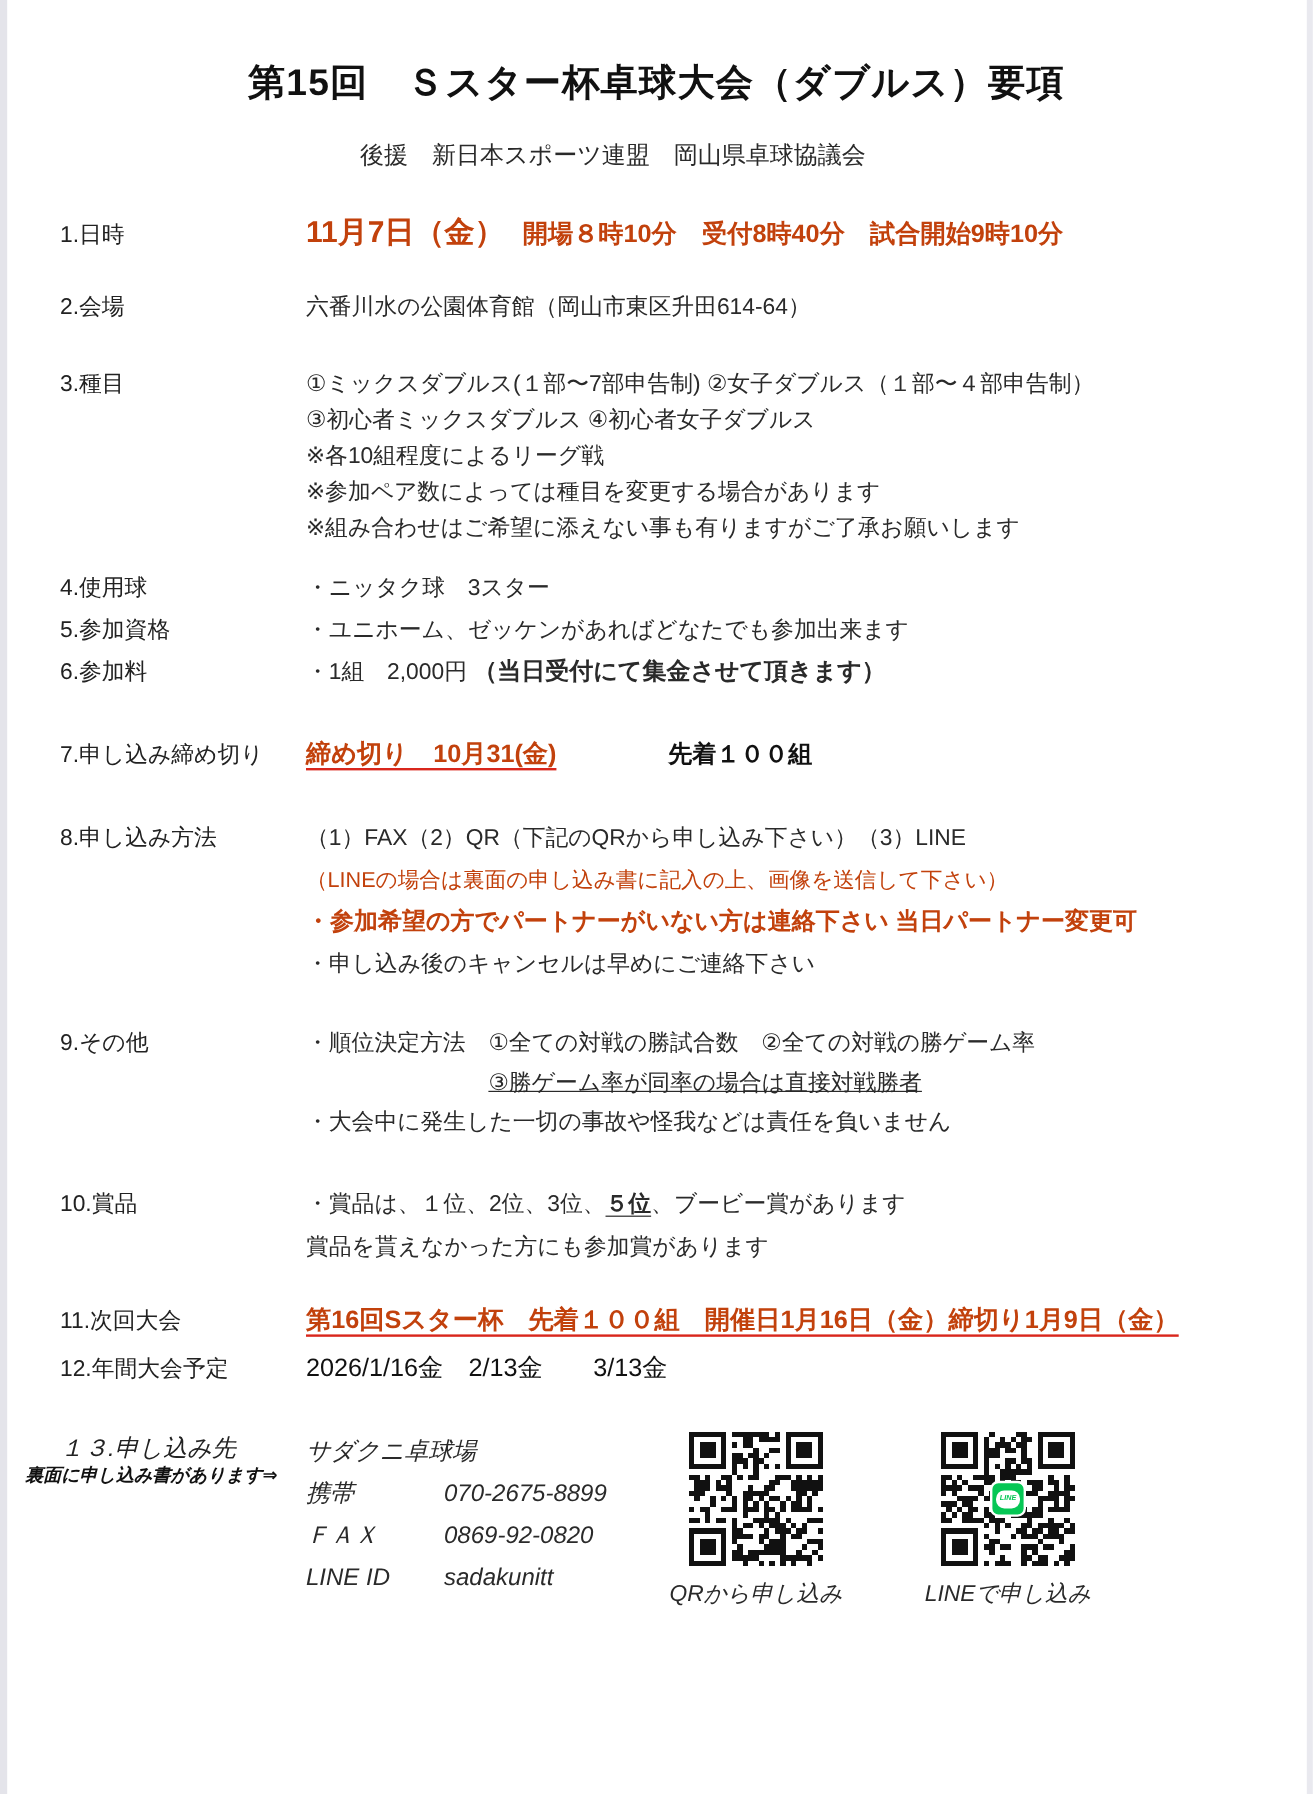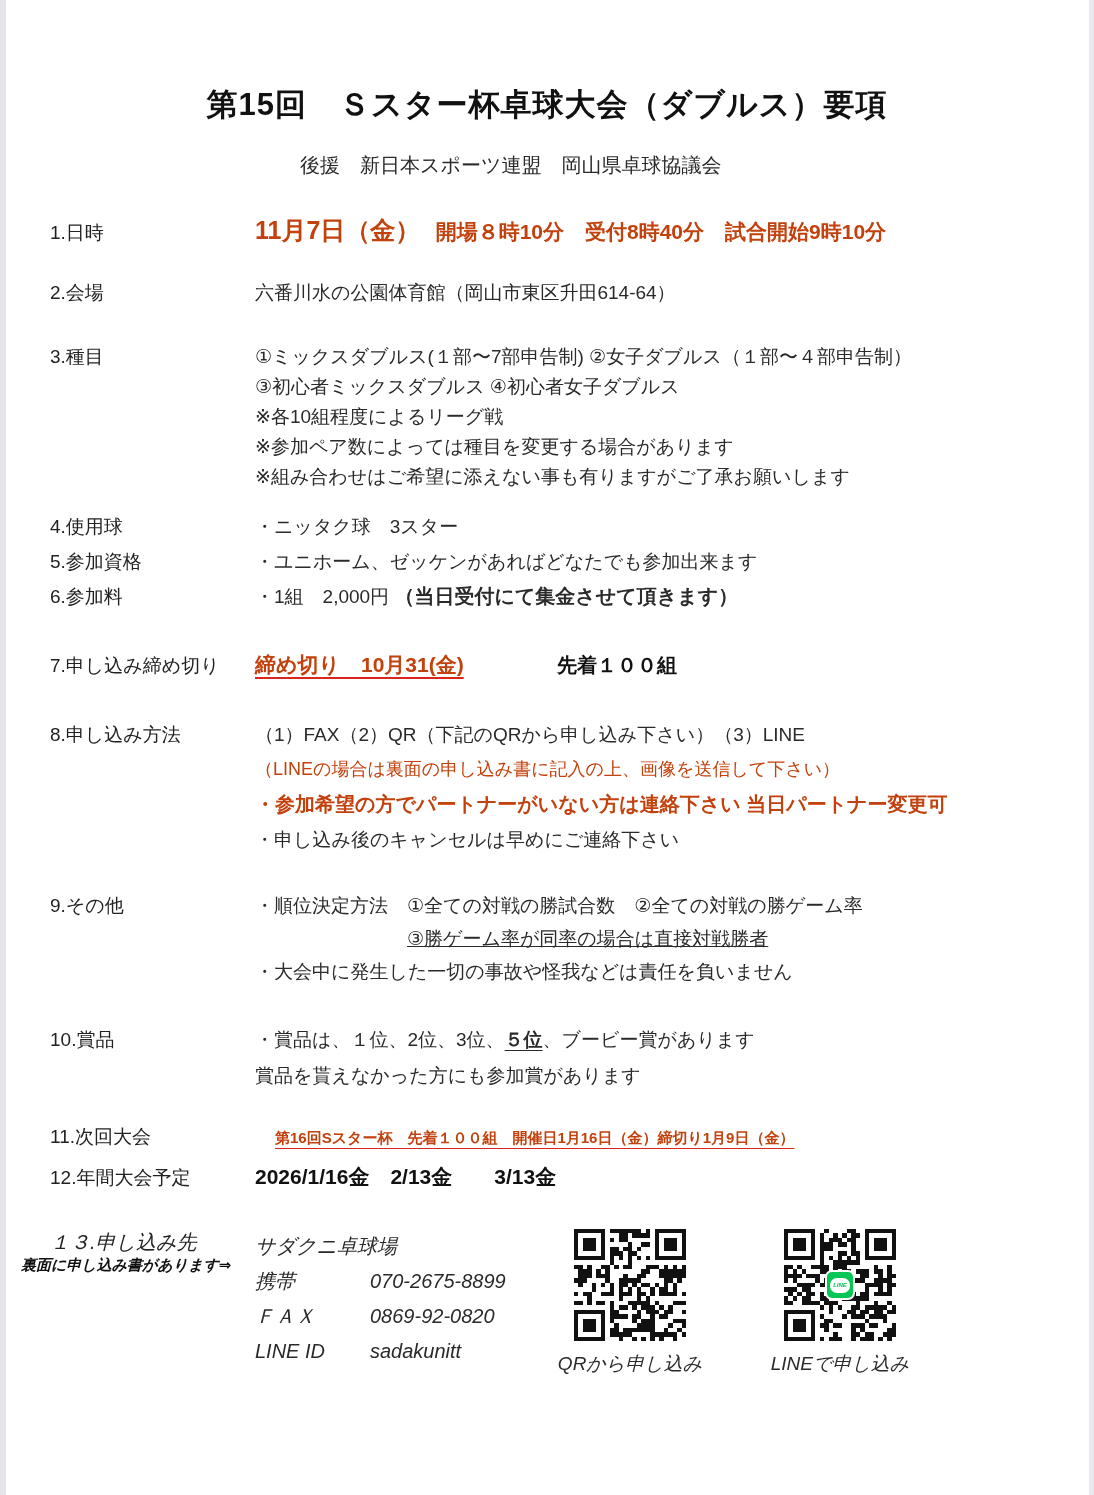--- a/index.html
+++ b/index.html
@@ -12,21 +12,21 @@
     position:relative;
     width:1094px;height:1495px;
     margin:0 auto;
     background:#ffffff;
     box-sizing:border-box;
     box-shadow:inset 6px 0 0 #e4e4ea, inset -5px 0 0 #e9e9ef;
     color:#1f1f1f;
     overflow:hidden;
   }
   .doc-title{
-    padding-top:84px;
+    padding-top:48px;
     text-align:center;
     font-size:31px;
     font-weight:bold;
     letter-spacing:1px;
     color:#111;
   }
   .doc-subtitle{
     margin:26px 0 0 300px;
     font-size:20px;
     color:#2a2a2a;
@@ -77,23 +77,23 @@
   .apply-partner{font-weight:bold;font-size:20px;}
 
   .row-other{margin-top:32px;}
   .row-other .content div{line-height:33px;}
   .other-indent{padding-left:152px;text-decoration:underline;}
 
   .row-prizes{margin-top:34px;}
   .row-prizes .content div{line-height:36px;}
 
   .row-next{margin-top:28px;}
-  .next-red{font-size:15px;font-weight:bold;margin-left:20px;}
+  .next-red{font-size:21px;font-weight:bold;}
   .row-schedule{margin-top:9px;}
-  .schedule-text{font-size:21px;font-weight:bold;color:#111;}
+  .schedule-text{font-size:21px;font-weight:normal;color:#111;}
 
   .row-contact{margin-top:36px;align-items:flex-start;font-style:italic;}
   .row-contact .label-col{
     flex:none;width:205px;
     display:flex;flex-direction:column;justify-content:space-between;
   }
   .contact-label{font-size:20px;color:#222;}
   .back-note{
     font-size:15px;font-weight:bold;color:#111;
     margin-left:-29px;white-space:nowrap;

